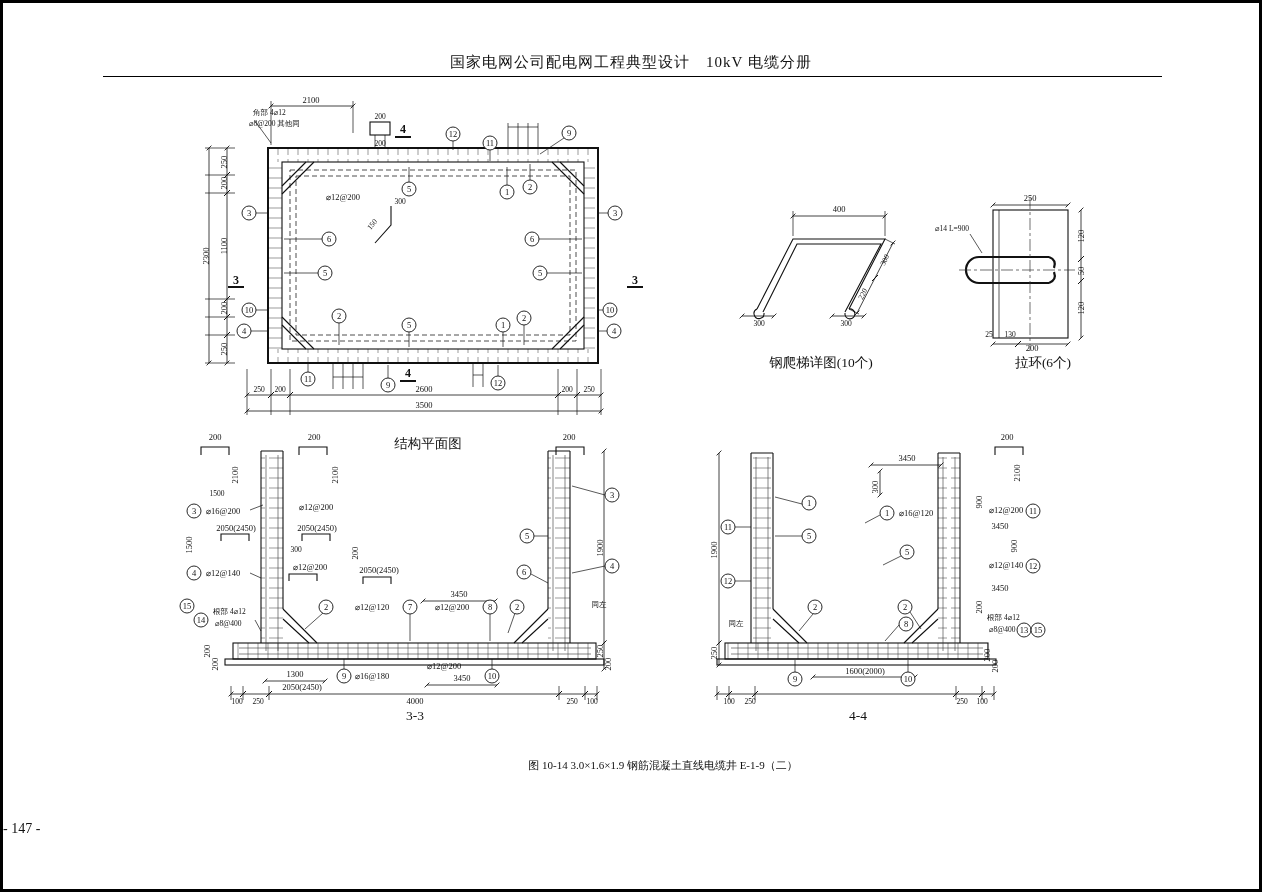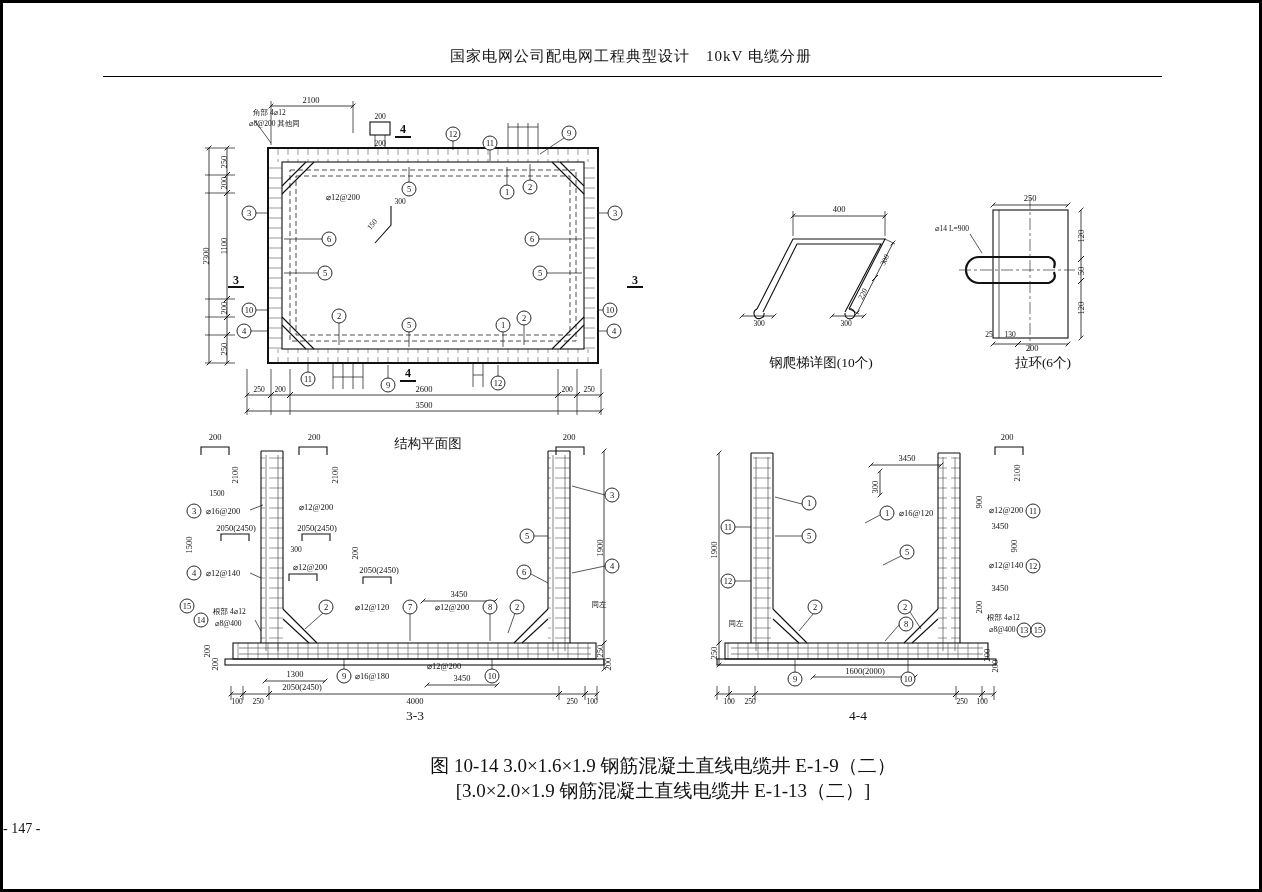--- a/index.html
+++ b/index.html
@@ -1,23 +1,23 @@
 <!DOCTYPE html>
 <html><head>
 <meta charset="utf-8">
 <style>
   html,body{margin:0;padding:0;background:#888;}
   .page{position:relative;width:1262px;height:892px;background:#fff;border:3px solid #000;
         box-sizing:border-box;overflow:hidden;
         font-family:"Liberation Serif","DejaVu Serif",serif;color:#111;}
-  .hdr{position:absolute;top:44px;left:0;width:100%;text-align:center;
+  .hdr{position:absolute;top:50px;left:0;width:100%;text-align:center;
        font-size:15px;letter-spacing:1px;}
   .hdr-rule{position:absolute;top:73px;left:100px;width:1059px;border-top:1.5px solid #000;}
   .caption{position:absolute;top:750px;left:660px;transform:translateX(-50%);
-           text-align:center;font-size:19px;line-height:25px;white-space:nowrap;}
+           text-align:center;font-size:11px;line-height:25px;white-space:nowrap;}
   .pageno{position:absolute;top:818px;left:0;width:100%;text-align:left;font-size:14px;}
   svg{position:absolute;left:0;top:0;}
   .w2{fill:none;stroke:#111;stroke-width:2;}
   .w1{fill:none;stroke:#111;stroke-width:1.1;}
   .thin{fill:none;stroke:#111;stroke-width:0.7;}
   .rb{fill:none;stroke:#333;stroke-width:0.6;}
   .dash{fill:none;stroke:#222;stroke-width:0.8;stroke-dasharray:5 3;}
   .diml{fill:none;stroke:#111;stroke-width:0.8;}
   .tks{fill:none;stroke:#111;stroke-width:1;}
   .ld{fill:none;stroke:#111;stroke-width:0.7;}
@@ -405,17 +405,16 @@
           <circle cx="1021" cy="627" r="7" class="callout-circle"></circle>
           <text x="1021" y="630" class="callout-num" text-anchor="middle">13</text>
           <circle cx="1035" cy="627" r="7" class="callout-circle"></circle>
           <text x="1035" y="630" class="callout-num" text-anchor="middle">15</text>
         </g>
     </g>
   </svg>
 
   <div class="caption">
     <div>图 10-14 3.0×1.6×1.9 钢筋混凝土直线电缆井 E-1-9（二）</div>
-    <div>[3.0×2.0×1.9 钢筋混凝土直线电缆井 E-1-13（二）]</div>
   </div>
   <div class="pageno">- 147 -</div>
 
 </div>
 
 </body></html>

